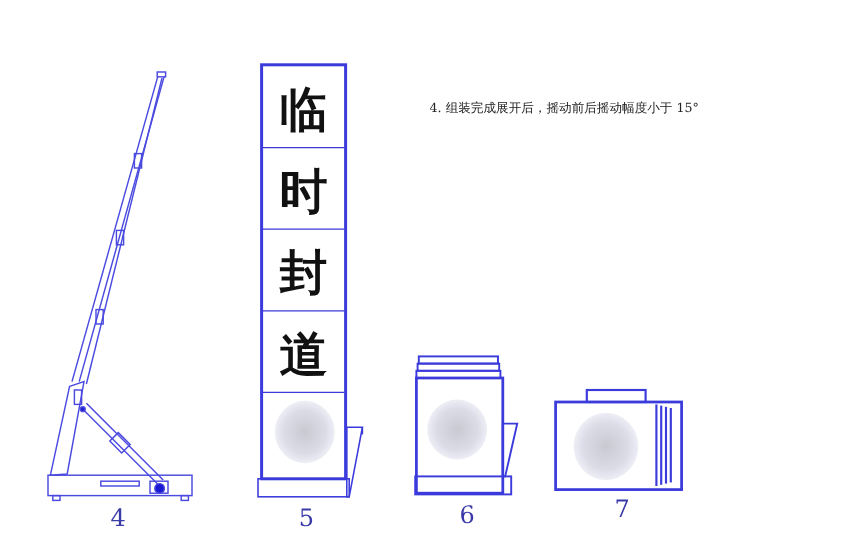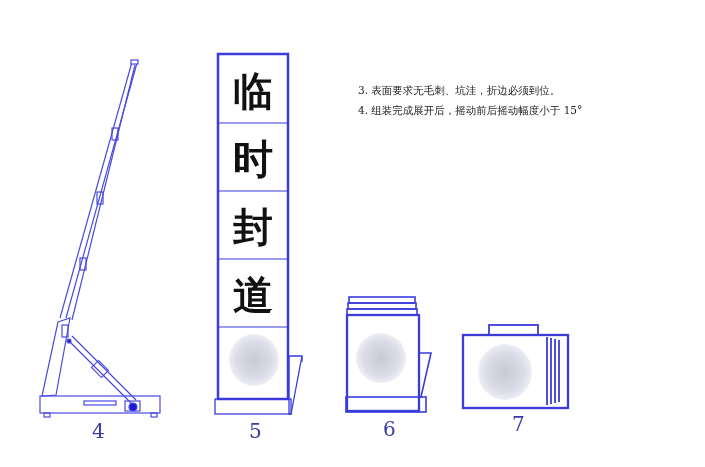--- a/index.html
+++ b/index.html
@@ -89,15 +89,14 @@
 <div class="sign-char" style="left:218px;top:132px;">时</div>
 <div class="sign-char" style="left:218px;top:200px;">封</div>
 <div class="sign-char" style="left:218px;top:268px;">道</div>
 
 <div class="fig-label" style="left:92px;top:419px;">4</div>
 <div class="fig-label" style="left:249px;top:419px;">5</div>
 <div class="fig-label" style="left:383px;top:417px;">6</div>
 <div class="fig-label" style="left:512px;top:412px;">7</div>
 
 <div class="req">
-  <div class="item">3. 表面要求无毛刺、坑洼，折边必须到位。</div>
   <div class="item">4. 组装完成展开后，摇动前后摇动幅度小于 15°</div>
 </div>
 
 </body></html>

